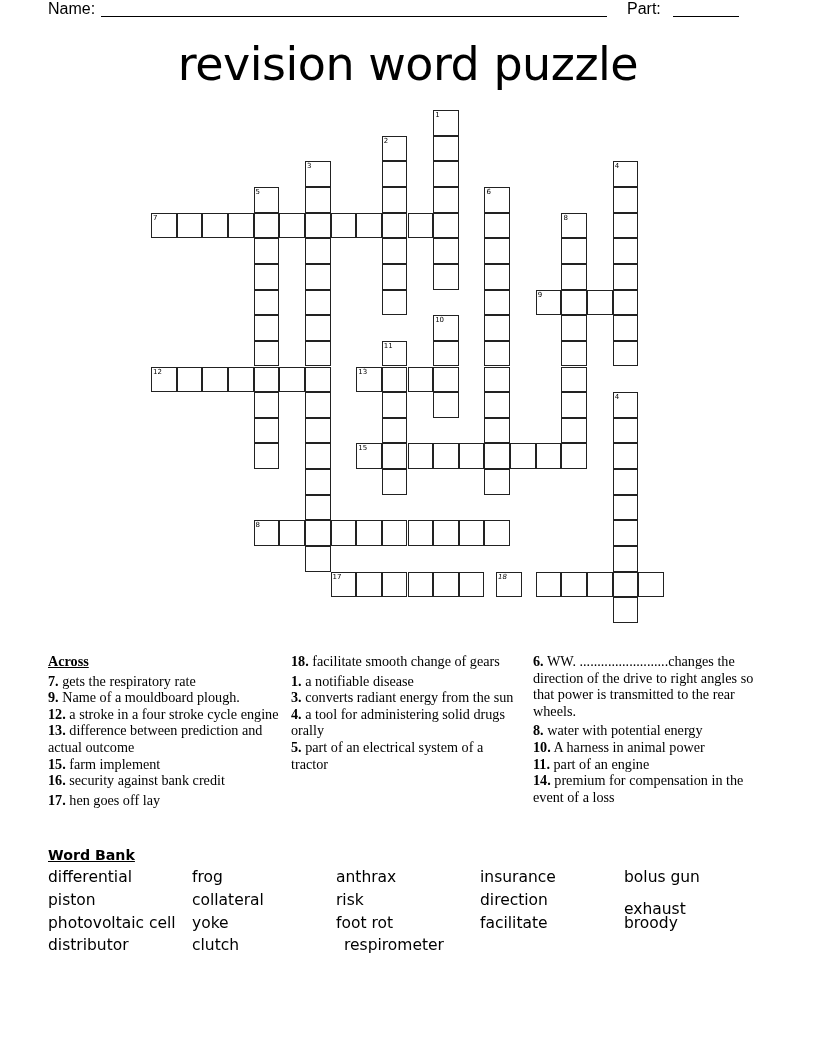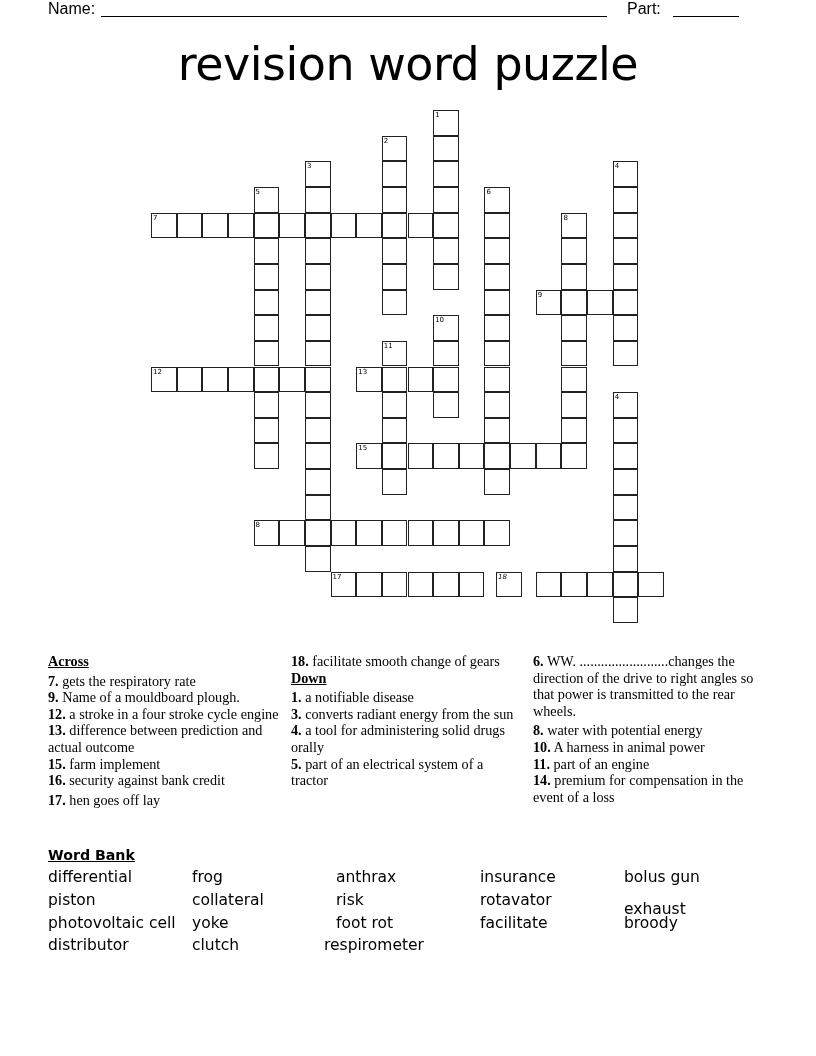--- a/index.html
+++ b/index.html
@@ -238,21 +238,20 @@
   <p class="clue"><b>12.</b> <span>a stroke in a four stroke cycle engine</span></p>
   <p class="clue"><b>13.</b> <span>difference between prediction and actual outcome</span></p>
   <p class="clue"><b>15.</b> <span>farm implement</span></p>
   <p class="clue"><b>16.</b> <span>security against bank credit</span></p>
   <div class="gap"></div>
   <p class="clue"><b>17.</b> <span>hen goes off lay</span></p>
 </div>
 
 <div class="clues col-b">
   <p class="clue"><b>18.</b> <span>facilitate smooth change of gears</span></p>
-  <div class="heading">Down</div>
   <div class="gap"></div>
   <p class="clue"><b>1.</b> <span>a notifiable disease</span></p>
   <p class="clue"><b>3.</b> <span>converts radiant energy from the sun</span></p>
   <p class="clue"><b>4.</b> <span>a tool for administering solid drugs orally</span></p>
   <p class="clue"><b>5.</b> <span>part of an electrical system of a tractor</span></p>
 </div>
 
 <div class="clues col-c">
   <p class="clue"><b>6.</b> <span>WW. .........................changes the direction of the drive to right angles so that power is transmitted to the rear wheels.</span></p>
   <div class="gap"></div>
@@ -271,22 +270,22 @@
   <span class="wb-item" style="left:0;top:68.4px">distributor</span>
 
   <span class="wb-item" style="left:144px;top:0">frog</span>
   <span class="wb-item" style="left:144px;top:22.8px">collateral</span>
   <span class="wb-item" style="left:144px;top:45.6px">yoke</span>
   <span class="wb-item" style="left:144px;top:68.4px">clutch</span>
 
   <span class="wb-item" style="left:288px;top:0">anthrax</span>
   <span class="wb-item" style="left:288px;top:22.8px">risk</span>
   <span class="wb-item" style="left:288px;top:45.6px">foot rot</span>
-  <span class="wb-item" style="left:276px;top:68.4px">respirometer</span>
+  <span class="wb-item" style="left:296px;top:68.4px">respirometer</span>
 
   <span class="wb-item" style="left:432px;top:0">insurance</span>
-  <span class="wb-item" style="left:432px;top:22.8px">rotavator</span>
+  <span class="wb-item" style="left:432px;top:22.8px">direction</span>
   <span class="wb-item" style="left:432px;top:45.6px">facilitate</span>
 
   <span class="wb-item" style="left:576px;top:0">bolus gun</span>
   <span class="wb-item" style="left:576px;top:32px">exhaust</span>
   <span class="wb-item" style="left:576px;top:45.6px">broody</span>
 </div>
 
 </body></html>

